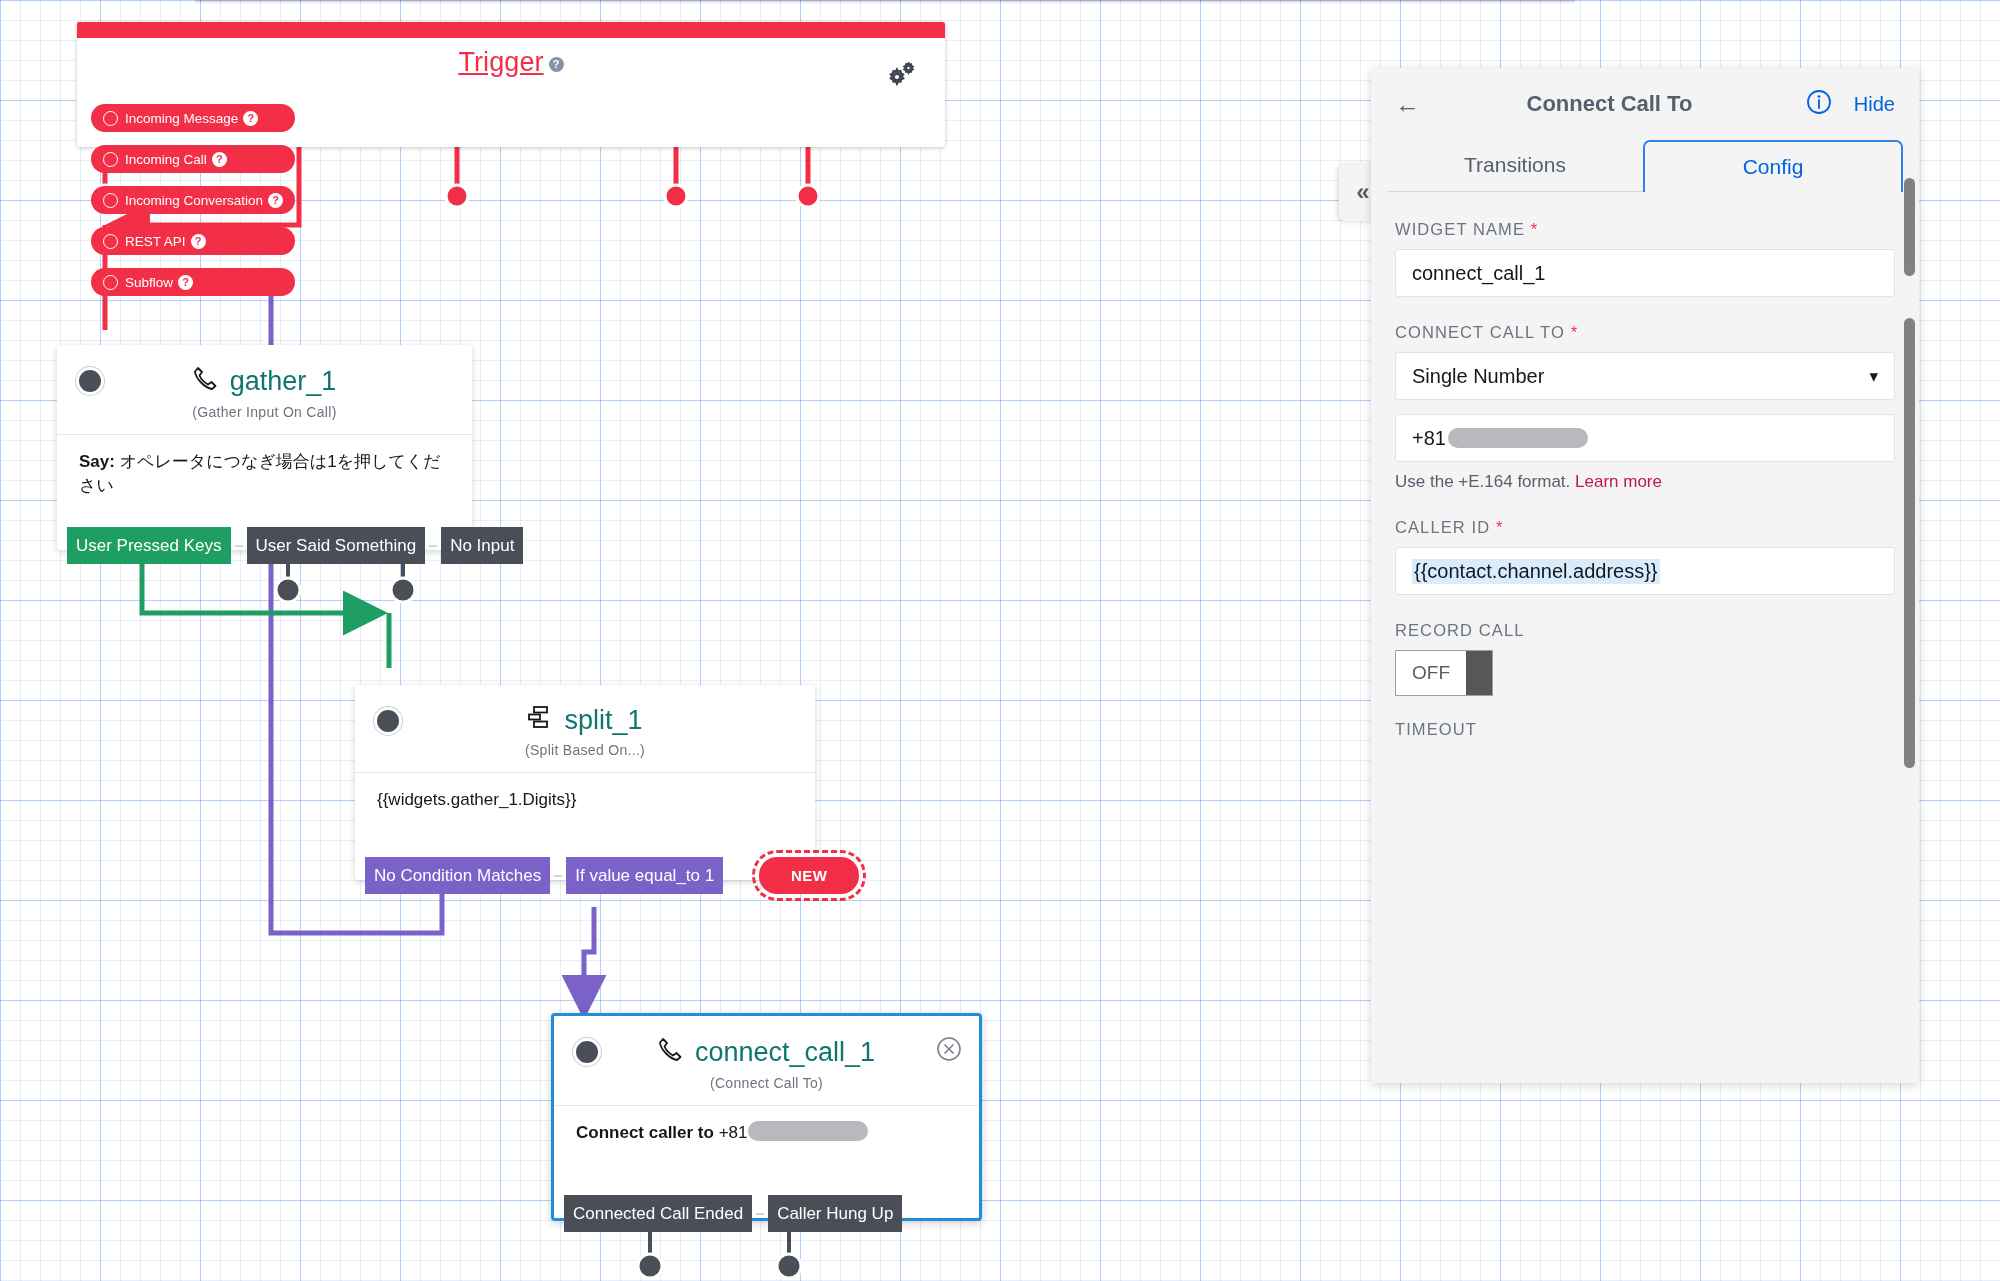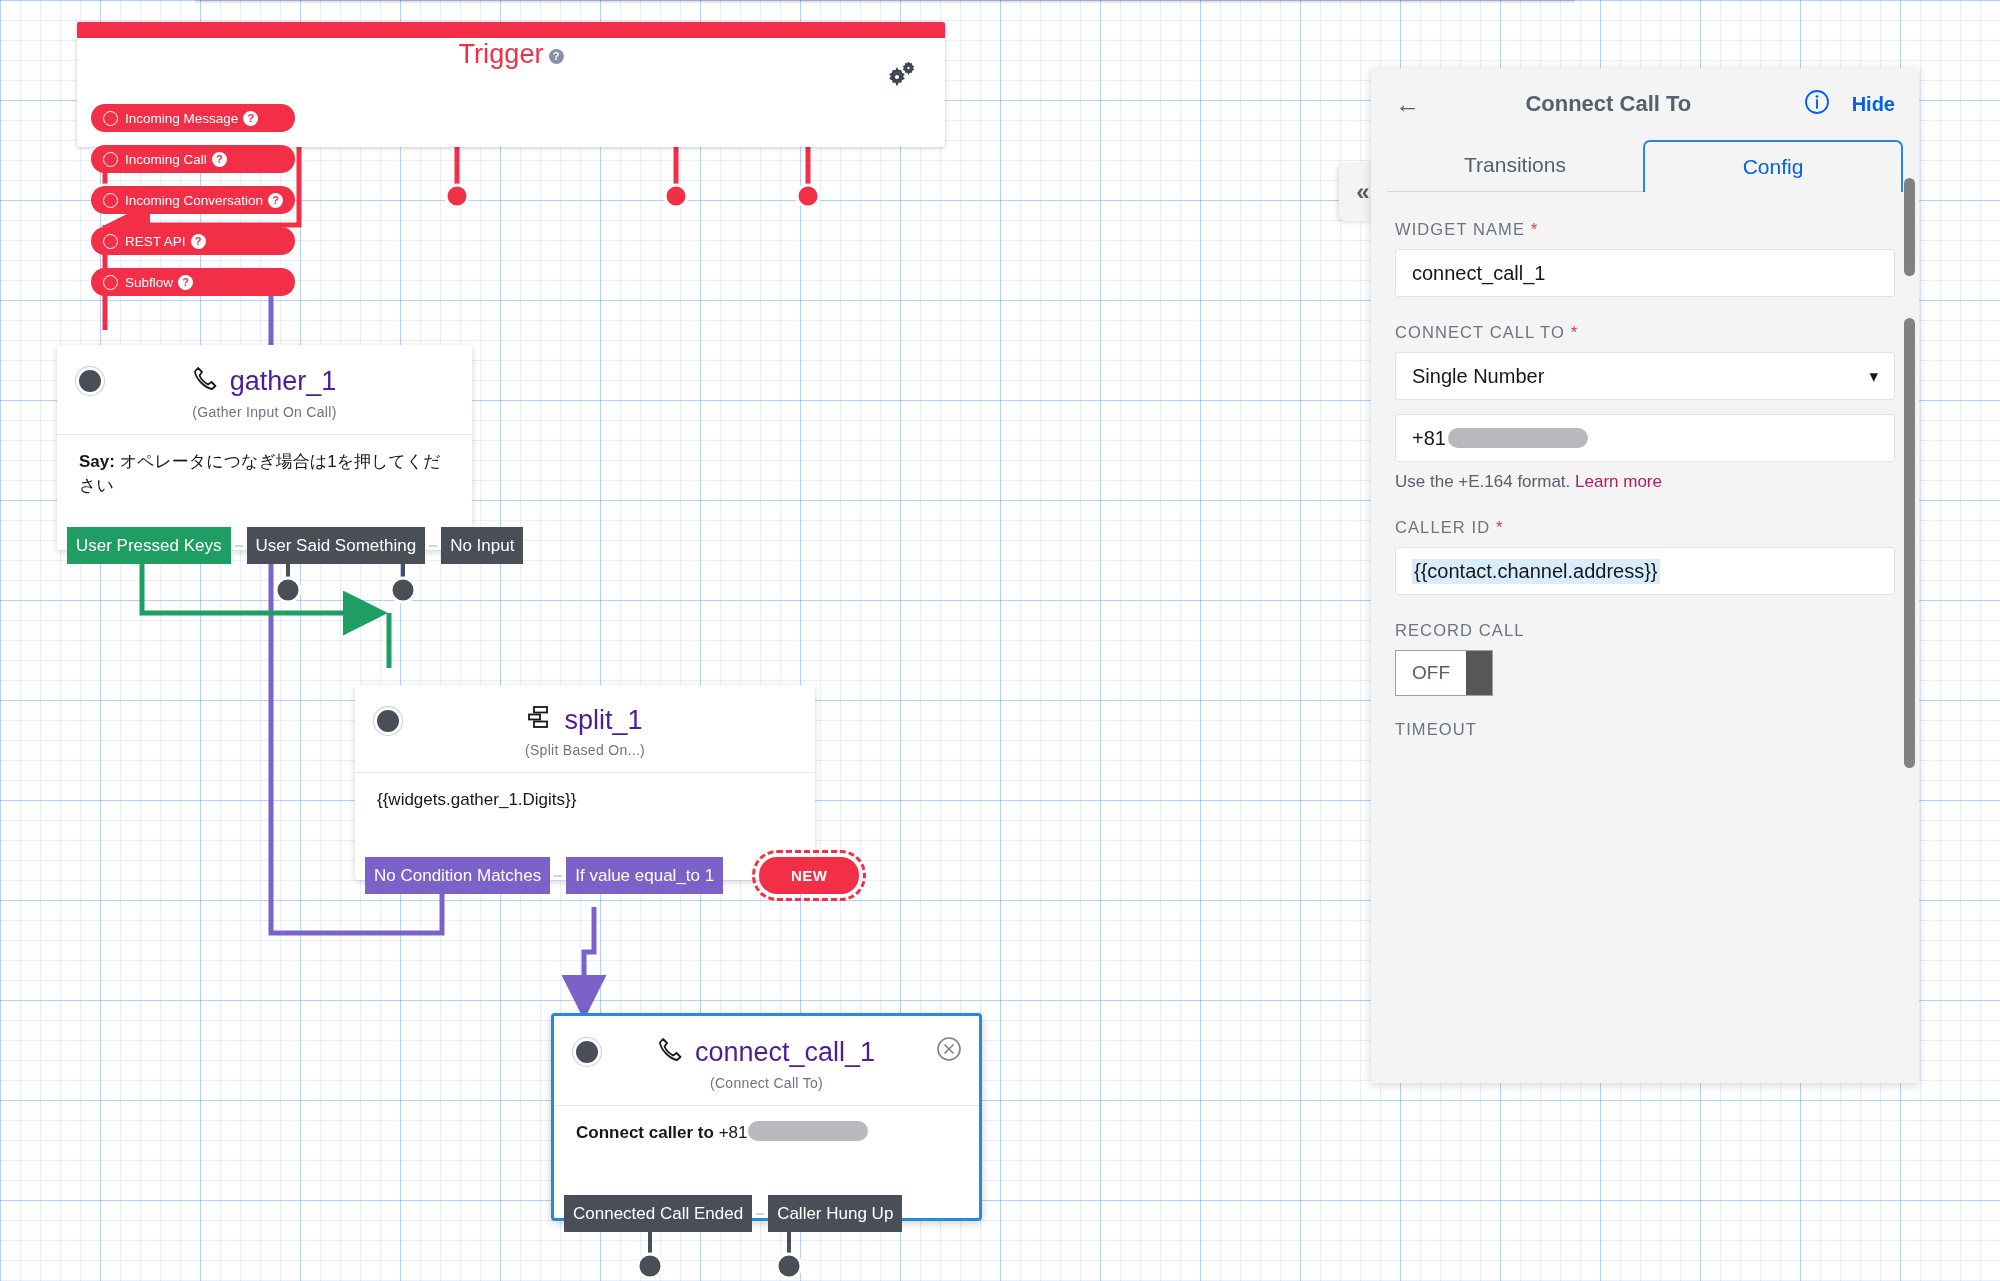--- a/index.html
+++ b/index.html
@@ -27,43 +27,44 @@
   svg.wires{position:absolute;left:0;top:0;width:2000px;height:1281px;pointer-events:none;}
 
   
   #trigger{
     position:absolute;left:77px;top:22px;width:868px;height:125px;
     background:#fff;border-radius:3px;
     box-shadow:0 1px 4px rgba(0,0,0,.22);
   }
   #trigger .topbar{height:16px;background:#f22f46;border-radius:2px 2px 0 0;}
   #trigger .ttl{
-    text-align:center;color:#f22f46;font-size:27px;margin-top:1px;font-weight:400;
+    text-align:center;color:#f22f46;font-size:27px;margin-top:9px;font-weight:400;
     letter-spacing:.1px;
+    text-decoration:underline;
   }
   .qmark{
     display:inline-block;width:15px;height:15px;border-radius:50%;
     background:#8891aa;color:#fff;font-size:11px;font-weight:bold;
     line-height:15px;text-align:center;vertical-align:3px;margin-left:5px;
     font-family:"Liberation Sans",sans-serif;
   }
   .qmark.onred{background:#fff;color:#f22f46;}
   #gearicon{position:absolute;right:30px;top:40px;}
   .pillrow{position:absolute;left:14px;top:82px;display:flex;gap:13px;flex-direction:column;}
   .pill{
     background:#f22f46;color:#fff;border-radius:14px;height:28px;
     display:flex;align-items:center;padding:0 12px;font-size:13.5px;
     white-space:nowrap;cursor:pointer;
   }
   .pill .ring{width:13px;height:13px;border:1.7px solid #fff;border-radius:50%;margin-right:7px;flex:0 0 auto;}
 
   
   .wcard{position:absolute;background:#fff;border-radius:4px;box-shadow:0 2px 7px rgba(0,0,0,.17);}
   .wcard.sel{border:3px solid #1f8ddb;box-shadow:0 2px 9px rgba(0,0,0,.2);}
-  .wname{text-align:center;font-size:27px;color:#4c1d95;padding-top:20px;font-weight:400;
+  .wname{text-align:center;font-size:27px;color:#0f766e;padding-top:20px;font-weight:400;
          display:flex;align-items:center;justify-content:center;gap:11px;}
   .wsub{text-align:center;font-size:14px;color:#6b7481;margin-top:6px;letter-spacing:.3px;}
   .wdiv{height:1px;background:#e4e7eb;margin:14px 0 0 0;}
   .wbody{padding:15px 22px 0 22px;font-size:17px;color:#14181d;line-height:1.42;}
   .anchor{position:absolute;left:19px;top:22px;width:22px;height:22px;border-radius:50%;
           background:#4a4f57;border:3px solid #fff;box-shadow:0 0 0 1px #c9ced6;}
   .closeX{position:absolute;right:17px;top:20px;width:26px;height:26px;}
   .redact{display:inline-block;height:20px;border-radius:10px;background:#b7b9bc;vertical-align:-3px;}
 
   .tagrow{position:absolute;bottom:-14px;left:10px;display:flex;gap:4px;align-items:center;}
@@ -85,21 +86,21 @@
   
   #panel{
     position:absolute;left:1371px;top:68px;width:548px;height:1015px;
     background:#f4f4f4;box-shadow:0 2px 9px rgba(0,0,0,.17);
     display:flex;flex-direction:column;
   }
   #panelhead{height:72px;display:flex;align-items:center;padding:0 24px;flex:0 0 auto;}
   #backarrow{width:34px;cursor:pointer;color:#55606e;font-size:25px;line-height:1;}
   #paneltitle{flex:1;text-align:center;font-size:22px;font-weight:bold;color:#55606e;margin-left:-10px;}
   #infoicon{margin:0 22px 0 6px;cursor:pointer;}
-  #hidelink{color:#0263e0;font-size:20px;font-weight:bold;cursor:pointer;}
+  #hidelink{color:#0263e0;font-size:20px;font-weight:normal;cursor:pointer;}
   #tabs{display:flex;padding:0 16px;flex:0 0 auto;}
   .tab{flex:1;text-align:center;font-size:21px;padding:13px 0;cursor:pointer;}
   .tab.active{color:#0263e0;border:2px solid #2f80ed;border-bottom:none;border-radius:7px 7px 0 0;background:#f4f4f4;}
   .tab.inactive{color:#55606e;border-bottom:1px solid #d4d6d8;}
   #form{flex:1;overflow:hidden;padding:28px 24px 0 24px;position:relative;}
   .flabel{font-size:16.5px;color:#6b7481;letter-spacing:1.1px;margin-bottom:10px;}
   .req{color:#f22f46;}
   .finput{
     background:#fff;border:1px solid #e1e3e5;border-radius:3px;height:48px;
     display:flex;align-items:center;padding:0 16px;font-size:20px;color:#14181d;

